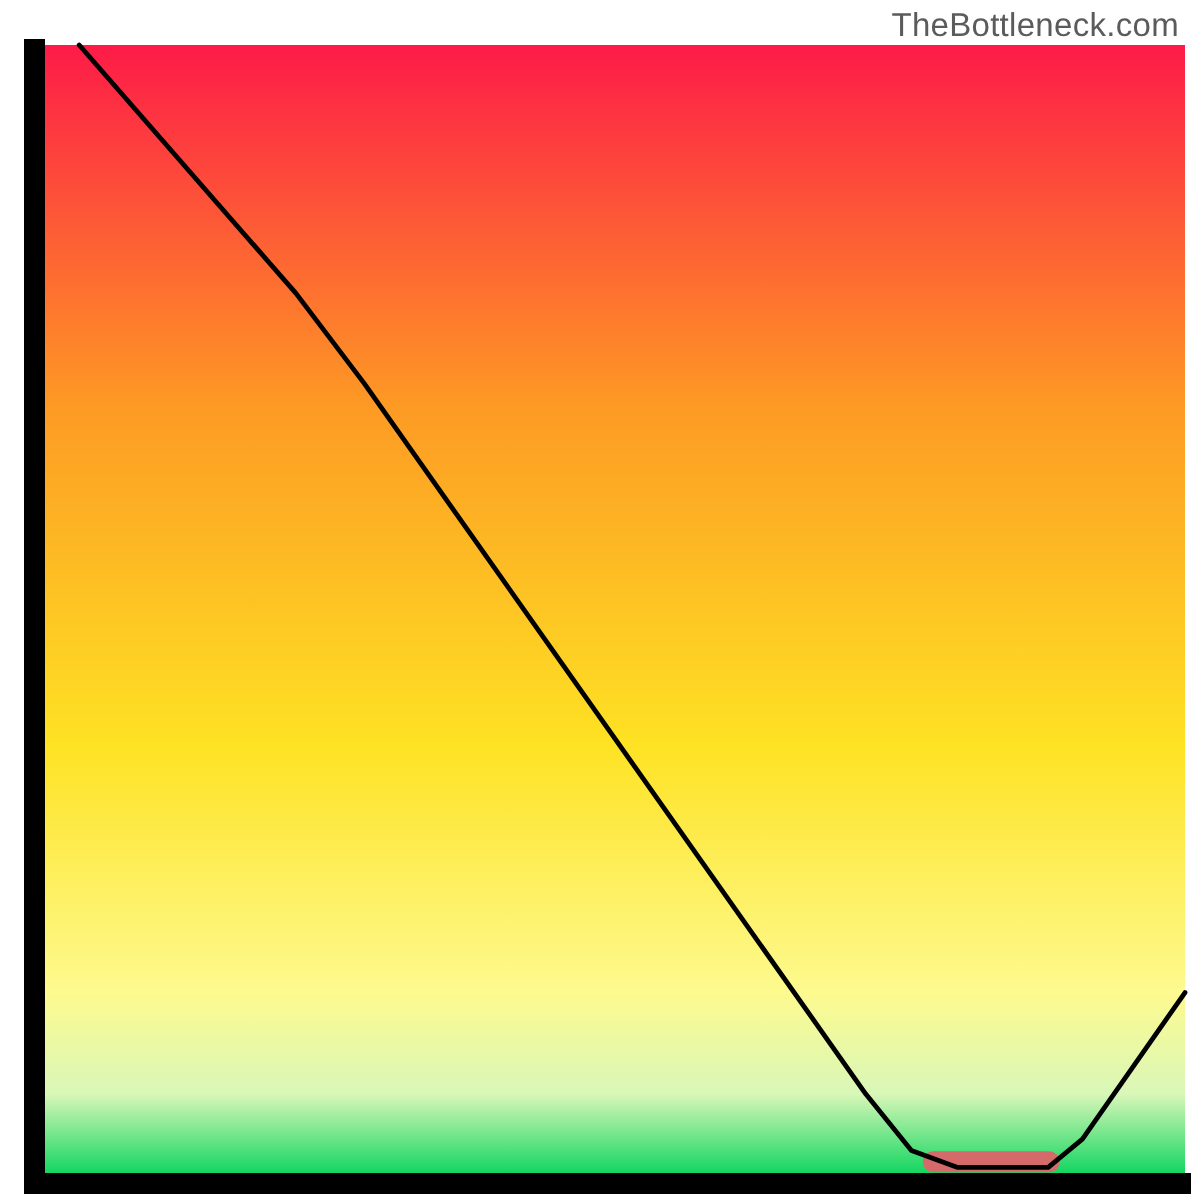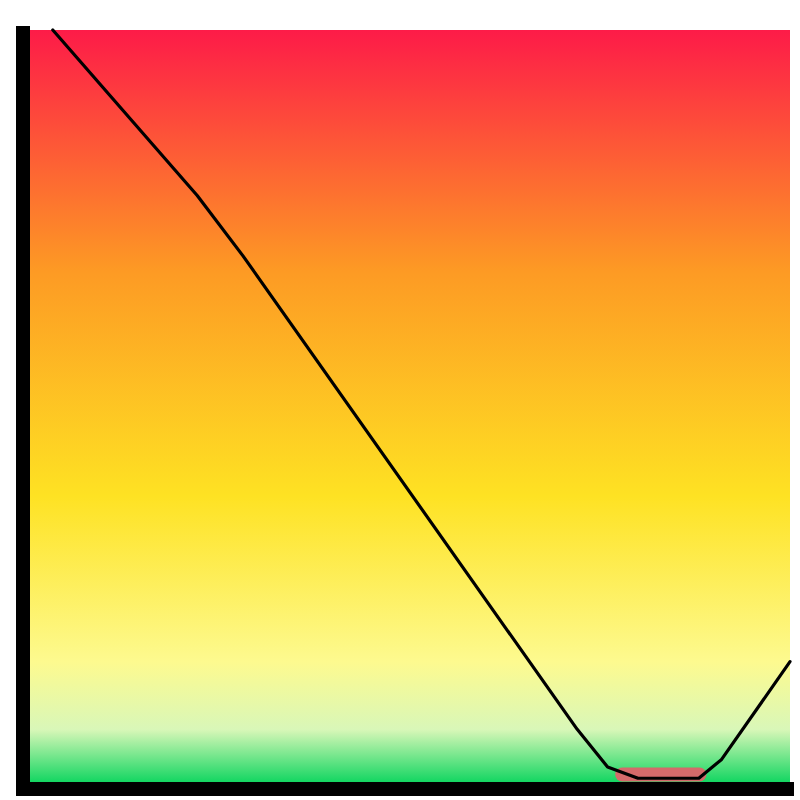--- a/index.html
+++ b/index.html
@@ -26,20 +26,21 @@
     letter-spacing: 0.2px;
   }
   svg {
     display: block;
   }
 </style>
 </head>
 <body>
 
 <div class="frame">
+  <div class="watermark">TheBottleneck.com</div>
 
   <svg id="chart-svg" width="800" height="800">
     <defs>
       <linearGradient id="bg-grad" x1="0" y1="0" x2="0" y2="1">
           <stop offset="0%" stop-color="#fd1b48"></stop>
           <stop offset="32%" stop-color="#fd9a24"></stop>
           <stop offset="62%" stop-color="#fee223"></stop>
           <stop offset="84%" stop-color="#fdfa8f"></stop>
           <stop offset="93%" stop-color="#d9f7b8"></stop>
           <stop offset="100%" stop-color="#14d662"></stop>

